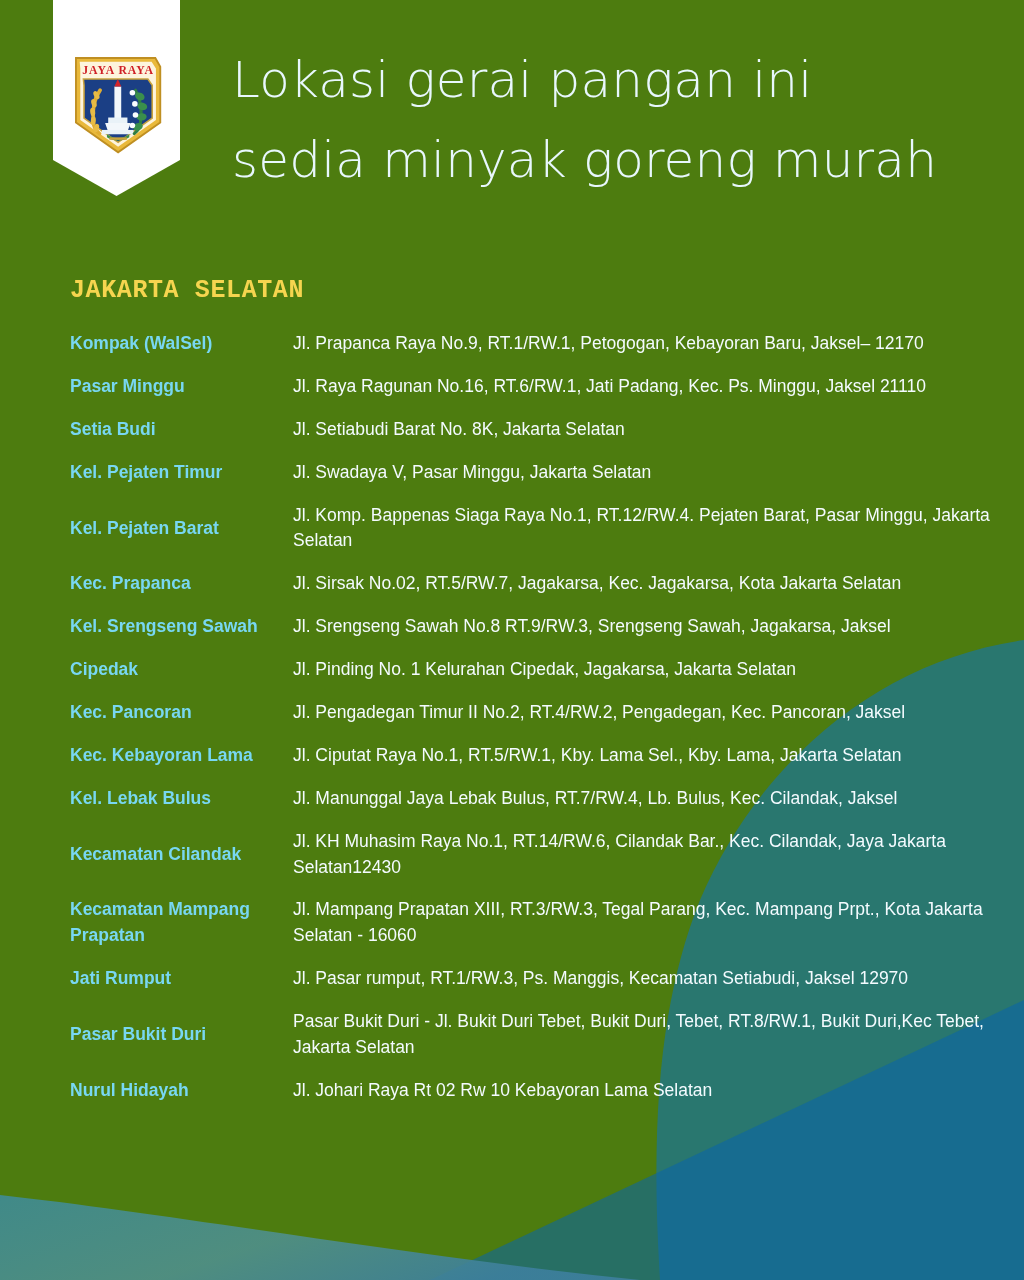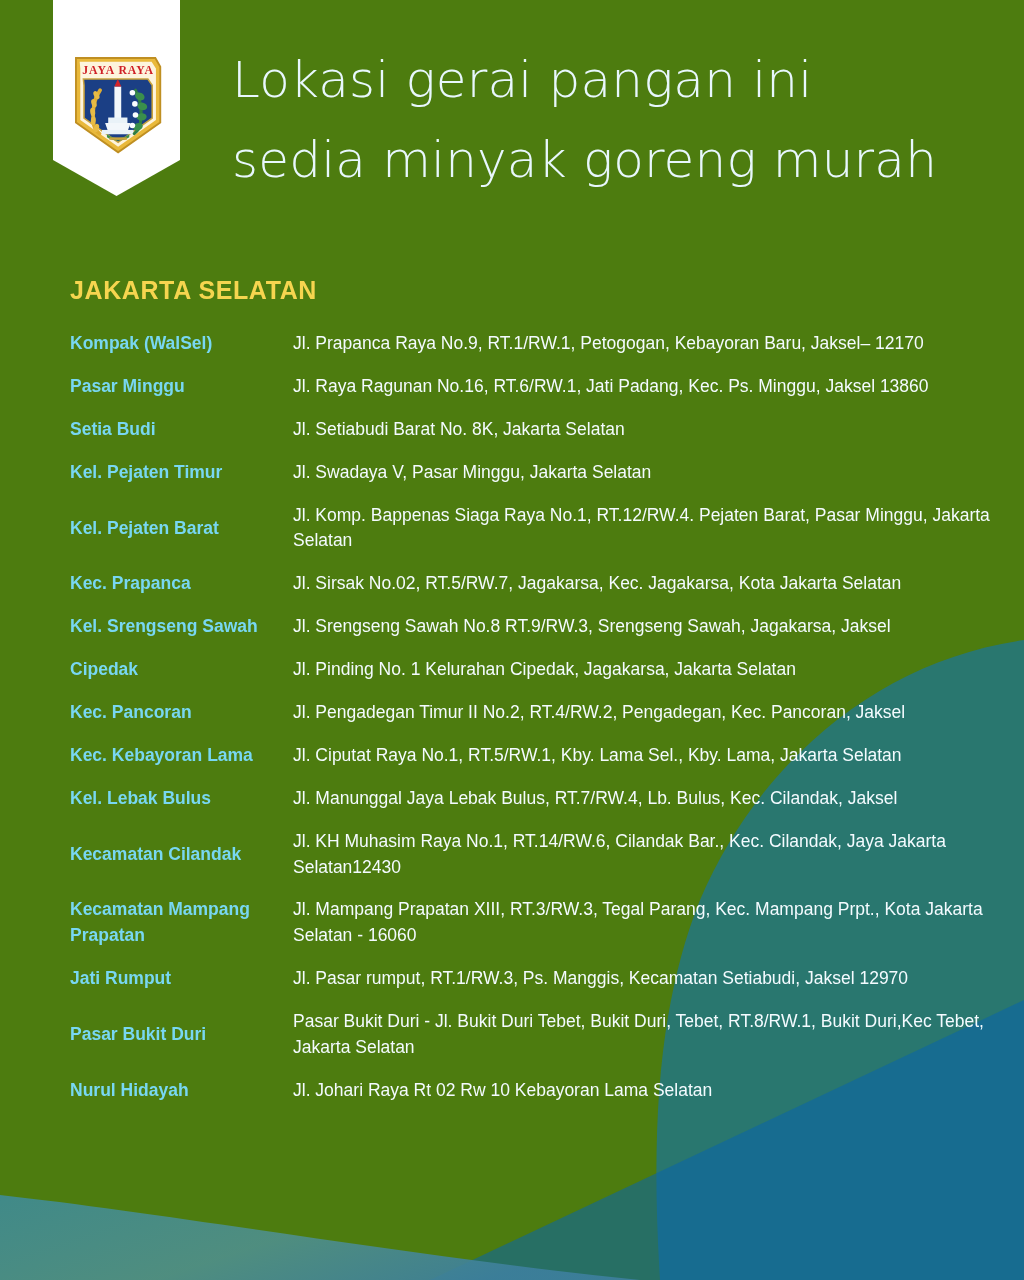--- a/index.html
+++ b/index.html
@@ -71,21 +71,21 @@
     top: 276px;
     width: 1024px;
   }
 
   .section-heading {
     margin: 0 0 26px 70px;
     color: #f6d54f;
     font-size: 25px;
     font-weight: bold;
     letter-spacing: 0.6px;
-    font-family: Liberation Sans, sans-serif;
+    font-family: Liberation Mono, monospace;
   }
 
   .list {
     margin: 0;
     padding: 0;
     list-style: none;
   }
 
   .row {
     display: flex;
@@ -202,21 +202,21 @@
 
   <div class="section-wrap">
     <h2 class="section-heading">JAKARTA SELATAN</h2>
     <ul class="list" id="row-list">
         <li class="row">
           <div class="row-name">Kompak (WalSel)</div>
           <div class="row-address">Jl. Prapanca Raya No.9, RT.1/RW.1, Petogogan, Kebayoran Baru, Jaksel– 12170</div>
         </li>
         <li class="row">
           <div class="row-name">Pasar Minggu</div>
-          <div class="row-address">Jl. Raya Ragunan No.16, RT.6/RW.1, Jati Padang, Kec. Ps. Minggu, Jaksel 13860</div>
+          <div class="row-address">Jl. Raya Ragunan No.16, RT.6/RW.1, Jati Padang, Kec. Ps. Minggu, Jaksel 21110</div>
         </li>
         <li class="row">
           <div class="row-name">Setia Budi</div>
           <div class="row-address">Jl. Setiabudi Barat No. 8K, Jakarta Selatan</div>
         </li>
         <li class="row">
           <div class="row-name">Kel. Pejaten Timur</div>
           <div class="row-address">Jl. Swadaya V, Pasar Minggu, Jakarta Selatan</div>
         </li>
         <li class="row">

